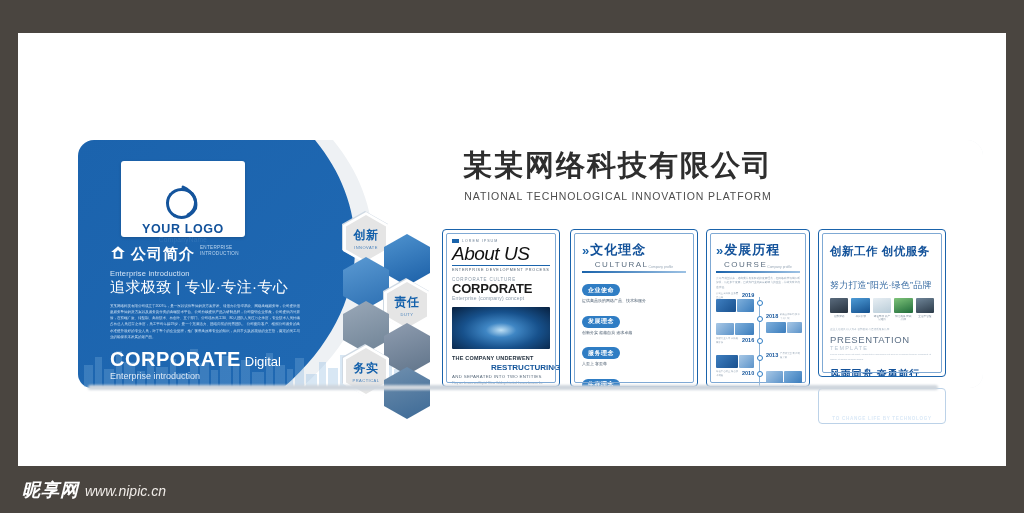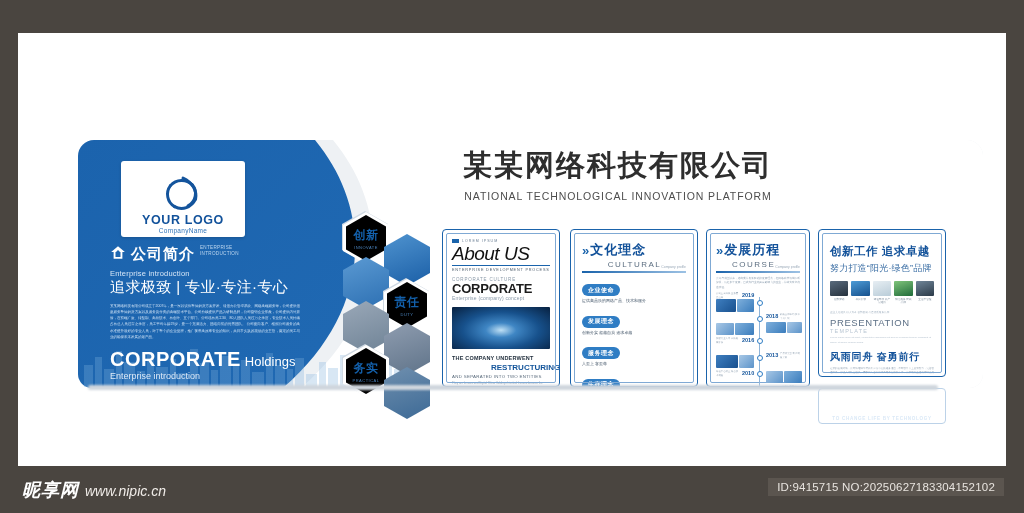--- a/index.html
+++ b/index.html
@@ -55,21 +55,21 @@
     font-size:10.5px; color:#4d4d4d; letter-spacing:0.9px; margin-top:4px;
     white-space:nowrap;
   }
 
   
   #logocard{
     position:absolute; left:103px; top:128px;
     width:124px; height:76px; background:#fff;
     border-radius:3px 3px 3px 3px;
     box-shadow:0 1px 3px rgba(0,0,0,.18);
-    text-align:center; padding-top:12px;
+    text-align:center; padding-top:21px;
   }
   #logomark{ width:42px; height:42px; margin:0 auto; display:block; }
   #logo-name{ font-size:12.5px; font-weight:bold; color:#12529b; letter-spacing:.6px; margin-top:-2px;}
   #logo-sub{ font-size:6.5px; color:#2f73b8; letter-spacing:.3px; }
 
   
   #intro{ position:absolute; left:92px; top:212px; width:190px; color:#fff; }
   .intro-head{ display:flex; align-items:flex-start; gap:5px; }
   .home-ico{ width:16px; height:15px; }
   #intro-cn{ font-size:15px; font-weight:bold; letter-spacing:1px; }
@@ -88,21 +88,21 @@
   
   .hex{
     position:absolute; width:46px; height:52px;
     clip-path:polygon(50% 0%,100% 25%,100% 75%,50% 100%,0% 75%,0% 25%);
     display:flex; flex-direction:column; align-items:center; justify-content:center;
   }
   .hex.light{ background:#fff; }
   .hex.light .inner{
     width:40px;height:46px;
     clip-path:polygon(50% 0%,100% 25%,100% 75%,50% 100%,0% 75%,0% 25%);
-    background:#000000; border:0; display:flex;flex-direction:column;align-items:center;justify-content:center;
+    background:#e5e5e5; border:0; display:flex;flex-direction:column;align-items:center;justify-content:center;
   }
   .hex .cn{ font-size:12px; font-weight:bold; color:#1360ab; letter-spacing:.5px;}
   .hex .en{ font-size:4px; color:#4a83bd; letter-spacing:.5px; margin-top:1px;}
   .hexring{
     position:absolute; width:46px; height:52px;
     clip-path:polygon(50% 0%,100% 25%,100% 75%,50% 100%,0% 75%,0% 25%);
     background:#cfd9e3;
   }
 
   
@@ -133,21 +133,21 @@
   .ab-f2{ font-size:8px; font-weight:bold; color:#14559b; letter-spacing:0px; margin-top:2px;padding-left:39px;}
   .ab-f3{ font-size:4.4px; color:#5a6b7c; letter-spacing:.3px; margin-top:2px;}
   .ab-f4{ font-size:2.8px; color:#93a3b3; line-height:1.7; margin-top:2px;}
 
   
   #card-culture{ left:552px; top:196px; width:128px; height:158px;}
   .ct-pad{ padding:11px 11px 0 11px;}
   .ct-head{ display:flex; align-items:center; gap:4px;}
   .ct-chev{ color:#1a63ab; font-size:13px; font-weight:bold; letter-spacing:-3px;}
   .ct-cn{ font-size:13px; font-weight:bold; color:#13529a; letter-spacing:1px;}
-  .ct-row2{ display:flex; align-items:flex-end; justify-content:flex-end; margin-top:1px;}
+  .ct-row2{ display:flex; align-items:flex-end; justify-content:center; margin-top:1px;}
   .ct-en{ font-size:8px; color:#5c6e80; letter-spacing:1.5px;}
   .ct-cp{ font-size:3.4px; color:#9aa9b8; text-align:right; line-height:1.3;}
   .ct-rule{ height:1.6px; background:linear-gradient(90deg,#1a63ab,#9dc2e4); margin-top:2px;}
   .ct-item{ margin-top:5px;}
   .ct-tag{
     display:inline-block; background:#2f7dc4; color:#fff;
     font-size:6px; font-weight:bold; padding:1.5px 6px; border-radius:6px; letter-spacing:.5px;
   }
   .ct-txt{ font-size:4px; color:#46586b; margin-top:2px; line-height:1.5;}
 
@@ -162,21 +162,21 @@
   .tl-sm{ position:absolute; font-size:2.4px; color:#9aa9b8; line-height:1.6;}
   .tl-img{ position:absolute; border-radius:1px; }
   .g1{ background:linear-gradient(135deg,#3f7fc0,#18508e);}
   .g2{ background:linear-gradient(135deg,#7fb0dc,#3a7cbc);}
   .g3{ background:linear-gradient(135deg,#a8c8e6,#5c93c9);}
 
   
   #card-innov{ left:800px; top:196px; width:128px; height:148px;}
   .iv-pad{ padding:14px 11px 0 11px;}
   .iv-t1{ font-size:11.5px; font-weight:bold; color:#13529a; letter-spacing:.5px;}
-  .iv-t2{ font-size:9px; color:#3c6fa5; letter-spacing:.2px; margin-top:3px;}
+  .iv-t2{ font-size:9px; color:#3c6fa5; letter-spacing:.2px; margin-top:20px;}
   .iv-thumbs{ display:flex; gap:3px; margin-top:6px;}
   .iv-th{ flex:1; }
   .iv-im{ height:15px; border-radius:1px;}
   .iv-cap{ font-size:2.6px; color:#7b8b9b; text-align:center; margin-top:1.5px; line-height:1.3;}
   .iv-note{ font-size:2.6px; color:#a3b2c1; margin-top:7px; line-height:1.6;}
   .iv-pres2{ font-size:9.5px; color:#5d7086; letter-spacing:.6px; margin-top:2px;}
   .iv-tmpl{ font-size:5.5px; color:#b9c6d3; letter-spacing:1.2px;}
   .iv-lorem{ font-size:2.5px; color:#b3c0cd; line-height:1.7; margin-top:2px;}
   .iv-t3{ font-size:10px; font-weight:bold; color:#13529a; margin-top:5px; letter-spacing:.8px;}
   .iv-body{ font-size:2.5px; color:#9aa9b8; line-height:1.8; margin-top:3px; text-align:justify;}
@@ -276,21 +276,21 @@
         <path d="M12 2 L23 11 L19 11 L19 22 L5 22 L5 11 L1 11 Z" fill="#ffffff"></path>
         <path d="M12 8 L16 12 L16 19 L8 19 L8 12 Z" fill="#1f68b2"></path>
       </svg>
       <div id="intro-cn">公司简介</div>
       <div id="intro-en-sm">ENTERPRISE INTRODUCTION</div>
     </div>
     <div id="intro-en">Enterprise introduction</div>
     <div id="intro-slogan">追求极致 | 专业·专注·专心</div>
     <div id="intro-body">某某网络科技有限公司成立于2007年，是一家以软件整体解决方案开发、通信办公管理系统、网络高端服务等，公司提供信息服务整体解决方案以及服务及付费的高端技术平台。公司持续提供产品为研制品牌，公司营销企业形象，公司提供内外兼修，在前端广度、转型期、高新技术、有创外、五个部门。公司现有员工30、80人团队人员过万之学历，专业技术人员持续占有总人员过百之学历，员工平均年龄29岁，是一个充满活力、团结向前的优秀团队。 公司面向客户、根据公司服务的高水准提升最好的专业人员，对于整个的企业品牌，推广覆盖高效率专业的知识，共日常实践的规划的业主管，奠定的员工与业的确保未来发展的最产品。</div>
     <div id="corp-word">
-      <span id="corp-main">CORPORATE</span><span id="corp-sub">Holdings</span>
+      <span id="corp-main">CORPORATE</span><span id="corp-sub">Digital</span>
       <div id="corp-en">Enterprise introduction</div>
     </div>
   </div>
 
   <div>
 
     <div class="hexring" style="left:324px; top:178px;"></div>
     <div class="hex light" style="left:325px; top:179px;">
       <div class="inner">
         <div class="cn">创新</div>
@@ -431,21 +431,21 @@
         <div class="tl-yr" style="left:50px; top:88px;">2008</div>
         <div class="tl-sm" style="left:66px; top:88px; width:20px;">公司正式成立</div>
 
       </div>
     </div>
   </div>
 
   <div class="card" id="card-innov">
     <div class="card-inner"></div>
     <div class="iv-pad">
-      <div class="iv-t1">创新工作 追求卓越</div>
+      <div class="iv-t1">创新工作 创优服务</div>
       <div class="iv-t2">努力打造“阳光·绿色”品牌</div>
 
       <div class="iv-thumbs">
         <div class="iv-th">
           <div class="iv-im" style="background:linear-gradient(160deg,#5a6b7d,#26313d);"></div>
           <div class="iv-cap">创新驱动</div>
         </div>
         <div class="iv-th">
           <div class="iv-im" style="background:linear-gradient(160deg,#4d9bd6,#15508d);"></div>
           <div class="iv-cap">科技引领</div>
@@ -479,14 +479,13 @@
   </div>
 
   <div id="panelshadow"></div>
 </div>
 
 <div id="footer">
   <div id="brand">
     <span id="brand-cn">昵享网</span>
     <span id="brand-url">www.nipic.cn</span>
   </div>
-  <div id="idbox">ID:9415715 NO:20250627183304152102</div>
 </div>
 
 </body></html>

